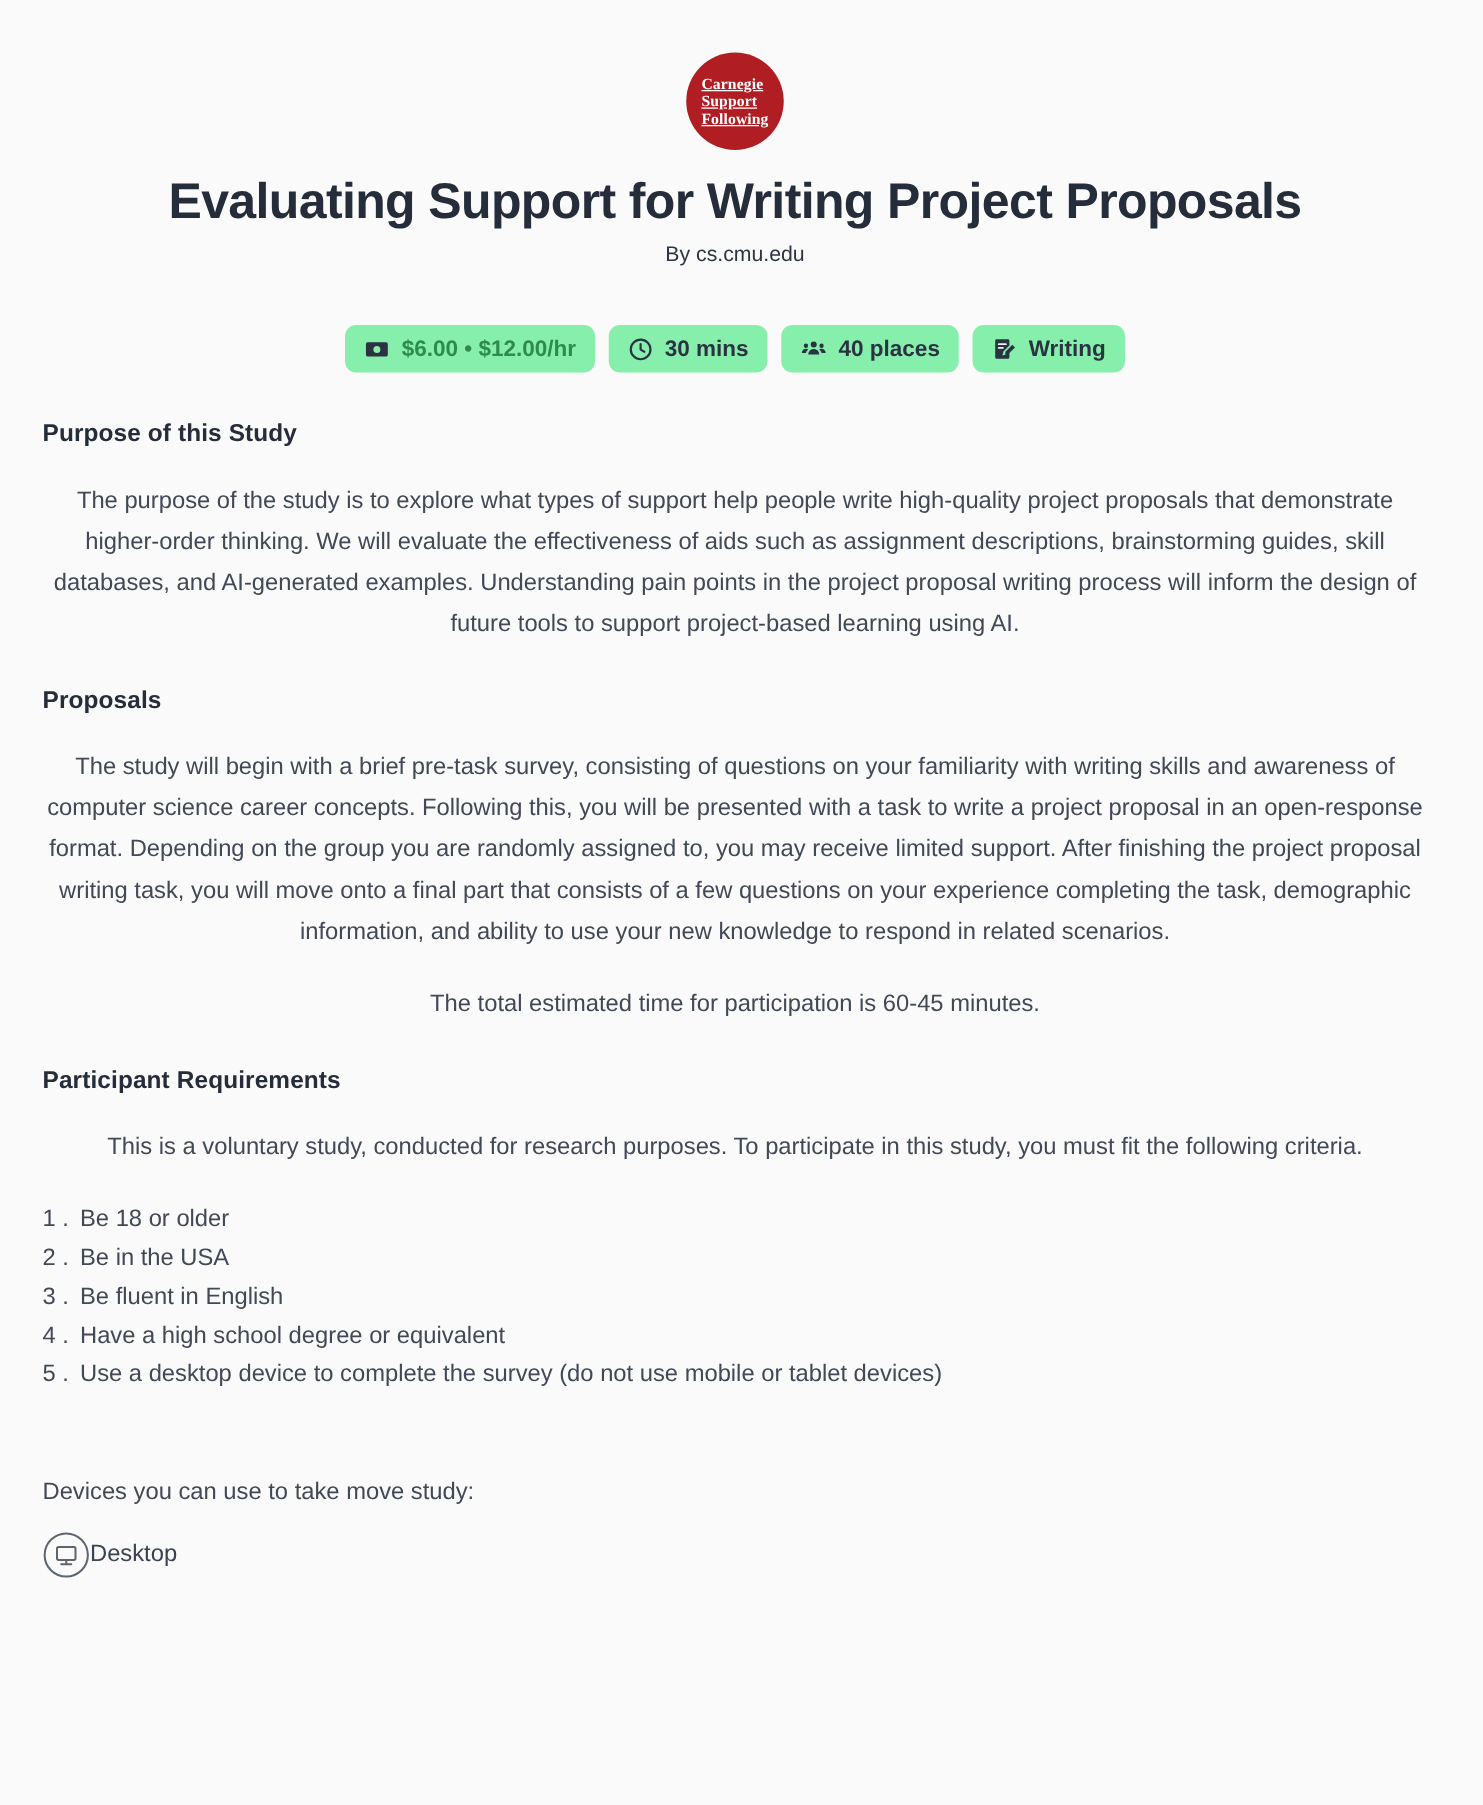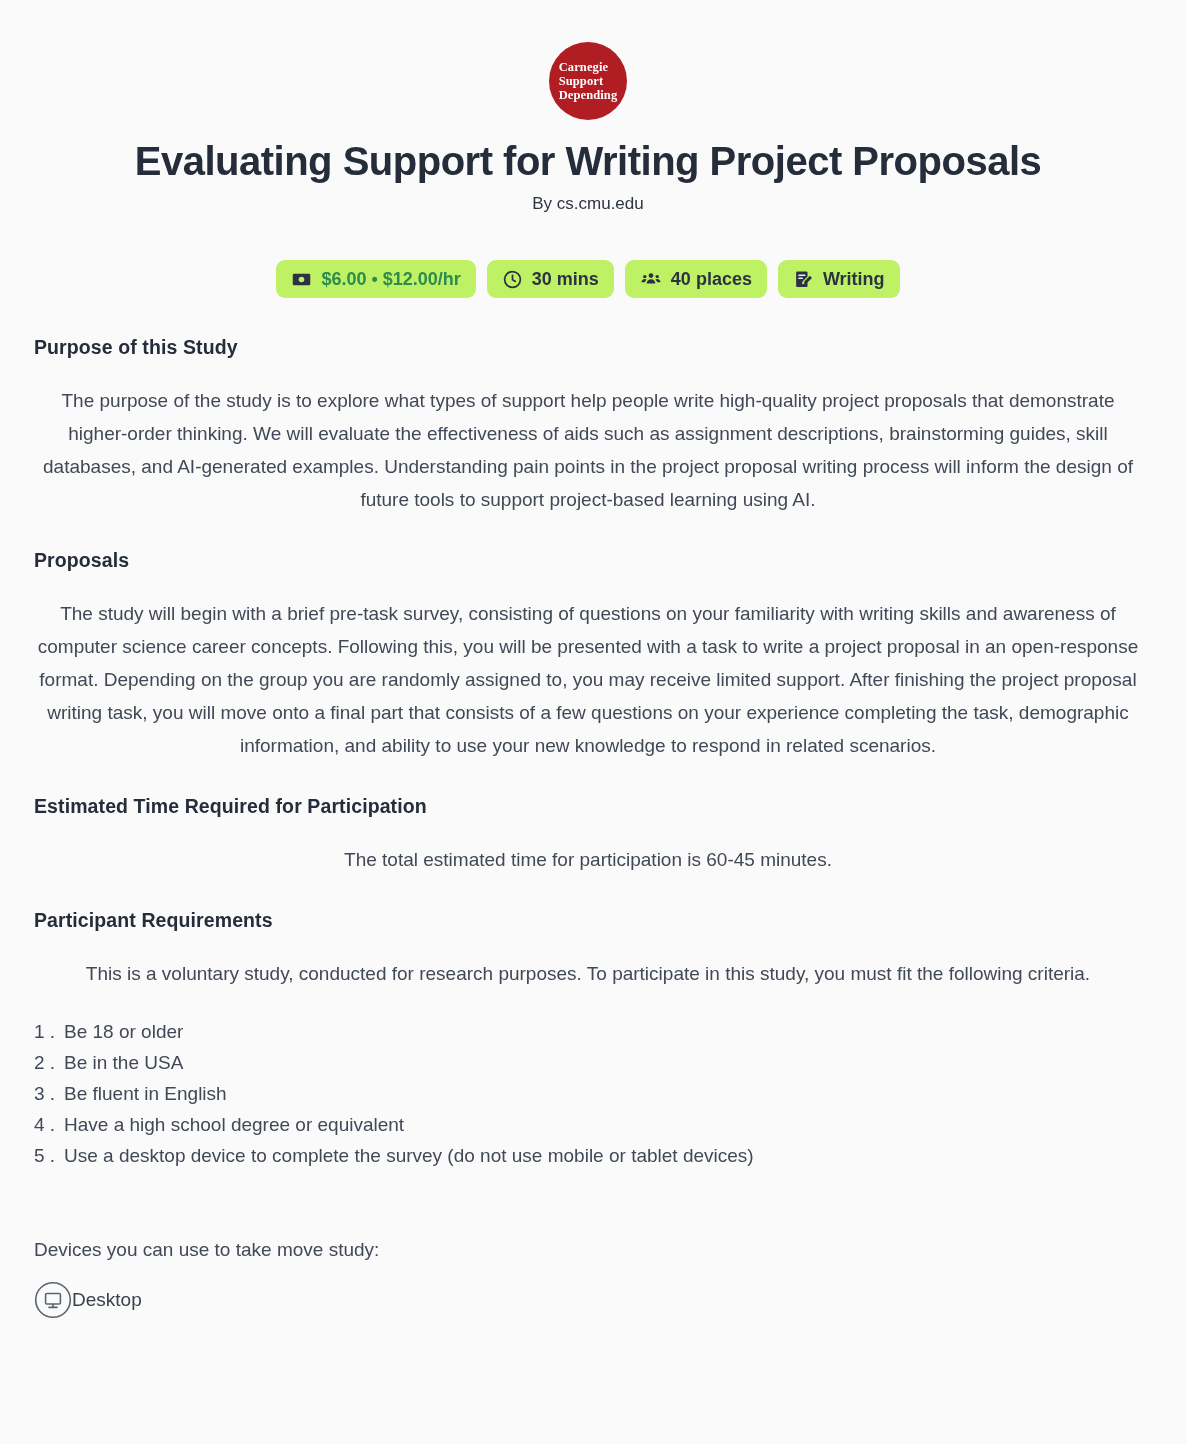--- a/index.html
+++ b/index.html
@@ -22,20 +22,21 @@
     margin-bottom: 18px;
   }
   .logo-text {
     font-family: "Liberation Serif", serif;
     font-weight: bold;
     color: #ffffff;
     font-size: 12.5px;
     line-height: 1.12;
     text-align: left;
     letter-spacing: 0.1px;
+    text-decoration: underline;
   }
   h1.title {
     font-size: 40px;
     font-weight: bold;
     color: #252c3a;
     letter-spacing: -0.5px;
     line-height: 1.15;
   }
   .byline {
     margin-top: 10px;
@@ -47,21 +48,21 @@
   .badges {
     margin-top: 46px;
     display: flex;
     justify-content: center;
     gap: 11px;
   }
   .badge {
     display: inline-flex;
     align-items: center;
     gap: 9px;
-    background: #bef264;
+    background: #86efac;
     border-radius: 9px;
     padding: 8px 15px;
     font-size: 18px;
     font-weight: bold;
     color: #2b3342;
     white-space: nowrap;
     justify-content: space-between;
   }
   .badge.reward { color: #2e8b4f; }
   .badge svg { display: block; }
@@ -118,21 +119,21 @@
 </head>
 <body>
 
 <div class="page">
 
   <header class="hero">
     <div class="logo-circle">
       <div class="logo-text">
         <div>Carnegie</div>
         <div>Support</div>
-        <div>Depending</div>
+        <div>Following</div>
       </div>
     </div>
 
     <h1 class="title">Evaluating Support for Writing Project Proposals</h1>
     <div class="byline">By cs.cmu.edu</div>
 
     <div class="badges">
 
       <div class="badge reward">
         <span>
@@ -189,21 +190,20 @@
       <h2 class="section-heading">Purpose of this Study</h2>
       <p class="section-body">The purpose of the study is to explore what types of support help people write high-quality project proposals that demonstrate higher-order thinking. We will evaluate the effectiveness of aids such as assignment descriptions, brainstorming guides, skill databases, and AI-generated examples. Understanding pain points in the project proposal writing process will inform the design of future tools to support project-based learning using AI.</p>
     </section>
 
     <section>
       <h2 class="section-heading">Proposals</h2>
       <p class="section-body">The study will begin with a brief pre-task survey, consisting of questions on your familiarity with writing skills and awareness of computer science career concepts. Following this, you will be presented with a task to write a project proposal in an open-response format. Depending on the group you are randomly assigned to, you may receive limited support. After finishing the project proposal writing task, you will move onto a final part that consists of a few questions on your experience completing the task, demographic information, and ability to use your new knowledge to respond in related scenarios.</p>
     </section>
 
     <section>
-      <h2 class="section-heading">Estimated Time Required for Participation</h2>
       <p class="section-body">The total estimated time for participation is 60-45 minutes.</p>
     </section>
 
     <section>
       <h2 class="section-heading">Participant Requirements</h2>
       <p class="section-body">This is a voluntary study, conducted for research purposes. To participate in this study, you must fit the following criteria.</p>
     </section>
 
     <ol class="req-list">
       <li>

